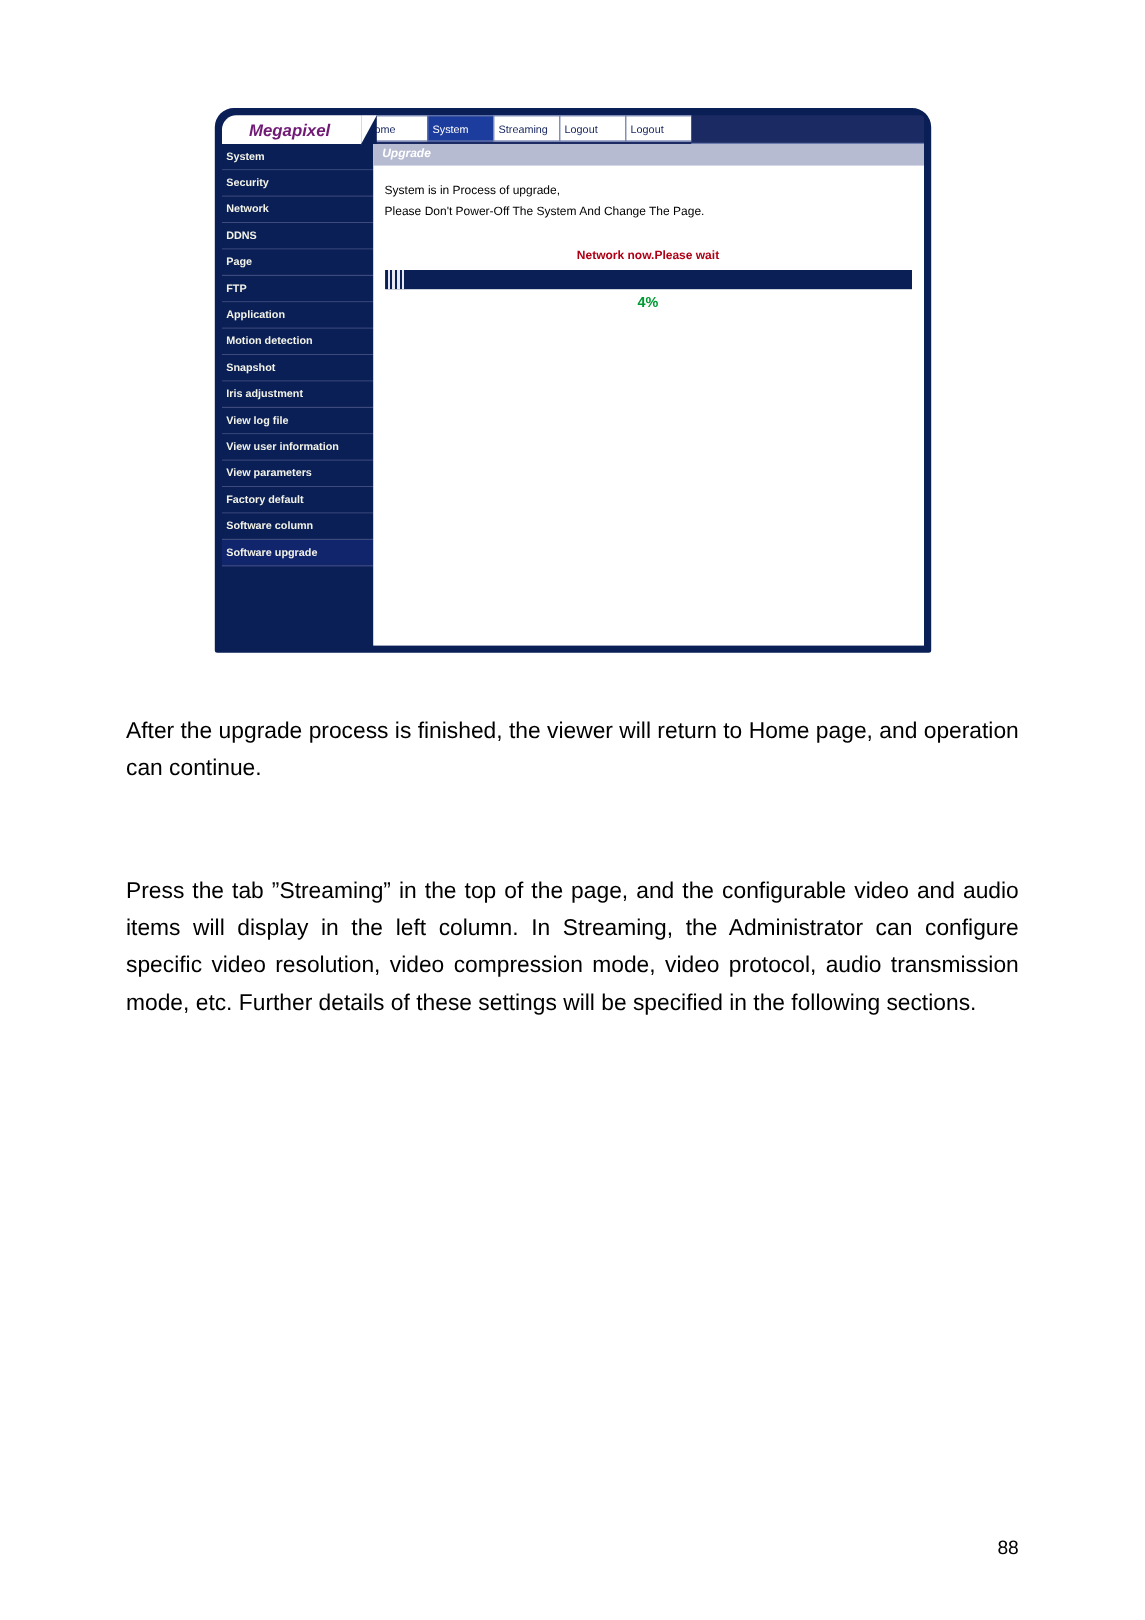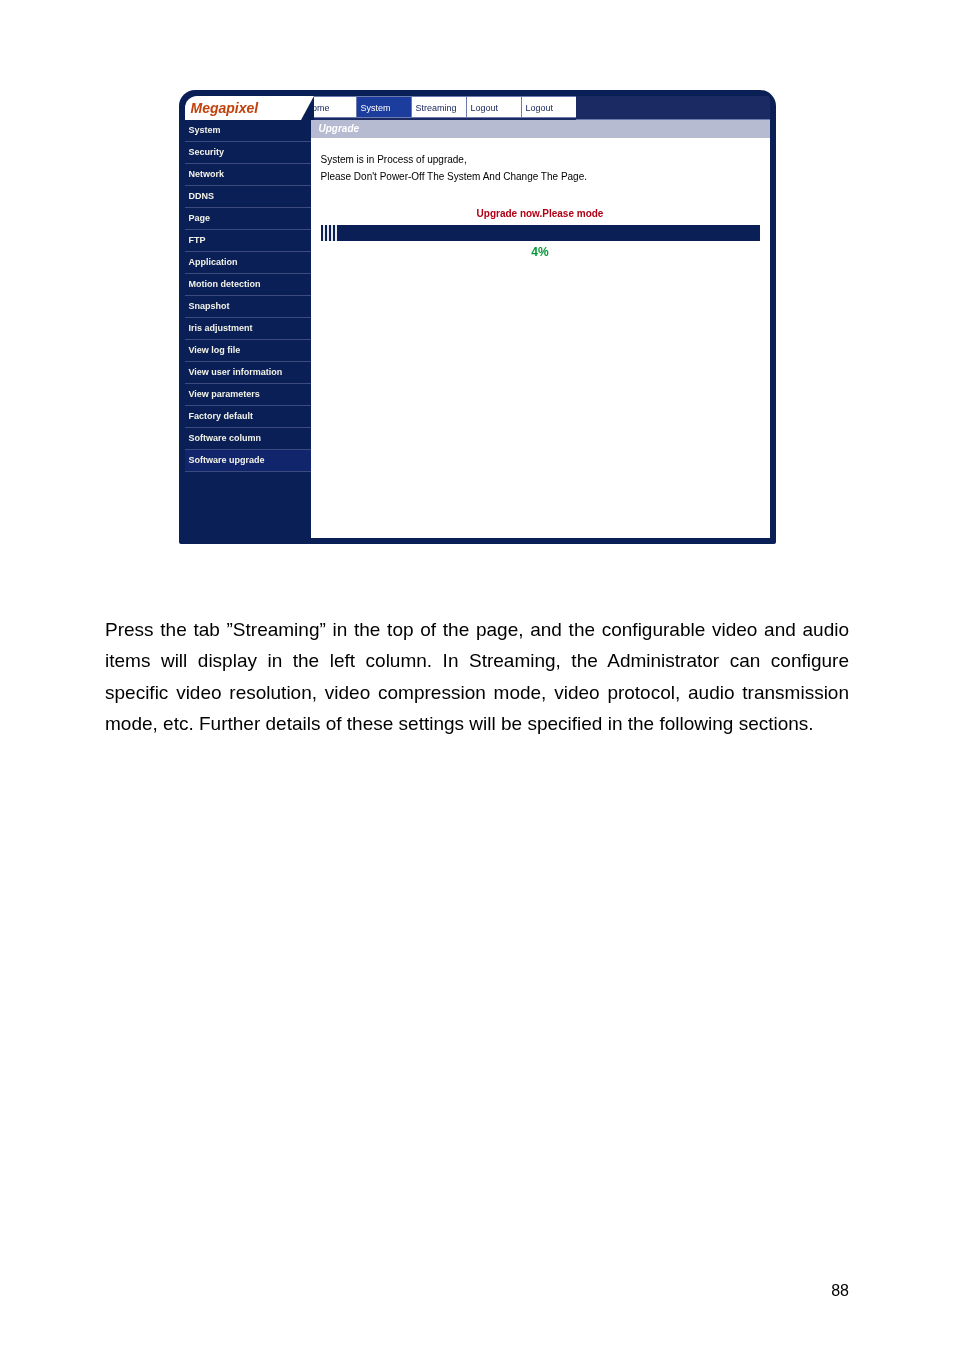--- a/index.html
+++ b/index.html
@@ -48,24 +48,25 @@
     right: -13px;
     top: 0;
     width: 0;
     height: 0;
     border-bottom: 24px solid #0a1f55;
     border-left: 13px solid #fff;
   }
   .logo {
     font-style: italic;
     font-weight: 900;
-    color: #c2410c;
+    color: #701a75;
     font-size: 14px;
     line-height: 24px;
     padding-left: 6px;
+    margin-left: 17px;
   }
   
   .topnav {
     position: absolute;
     top: 3px;
     left: 119px;
     right: 3px;
     height: 24px;
     display: flex;
     z-index: 2;
@@ -235,27 +236,28 @@
       <div class="side-item">Factory default</div>
       <div class="side-item">Software column</div>
       <div class="side-item current">Software upgrade</div>
     </div>
 
     <div class="content">
       <div class="c-title">Upgrade</div>
       <div class="c-body">
         <div class="line-b">System is in Process of upgrade,</div>
         <div class="line-b">Please Don't Power-Off The System And Change The Page.</div>
-        <div class="wait">Upgrade now.Please mode</div>
+        <div class="wait">Network now.Please wait</div>
         <div class="progress-wrap">
           <div class="progress-stripes" style="width: 4%;"></div>
         </div>
         <div class="progress-pct">4%</div>
       </div>
     </div>
 
   </div>
 
+  <p class="para">After the upgrade process is finished, the viewer will return to Home page, and operation can continue.</p>
 
   <p class="para para2">Press the tab ”Streaming” in the top of the page, and the configurable video and audio items will display in the left column. In Streaming, the Administrator can configure specific video resolution, video compression mode, video protocol, audio transmission mode, etc. Further details of these settings will be specified in the following sections.</p>
 
   <div class="page-number">88</div>
 </div>
 
 </body></html>

